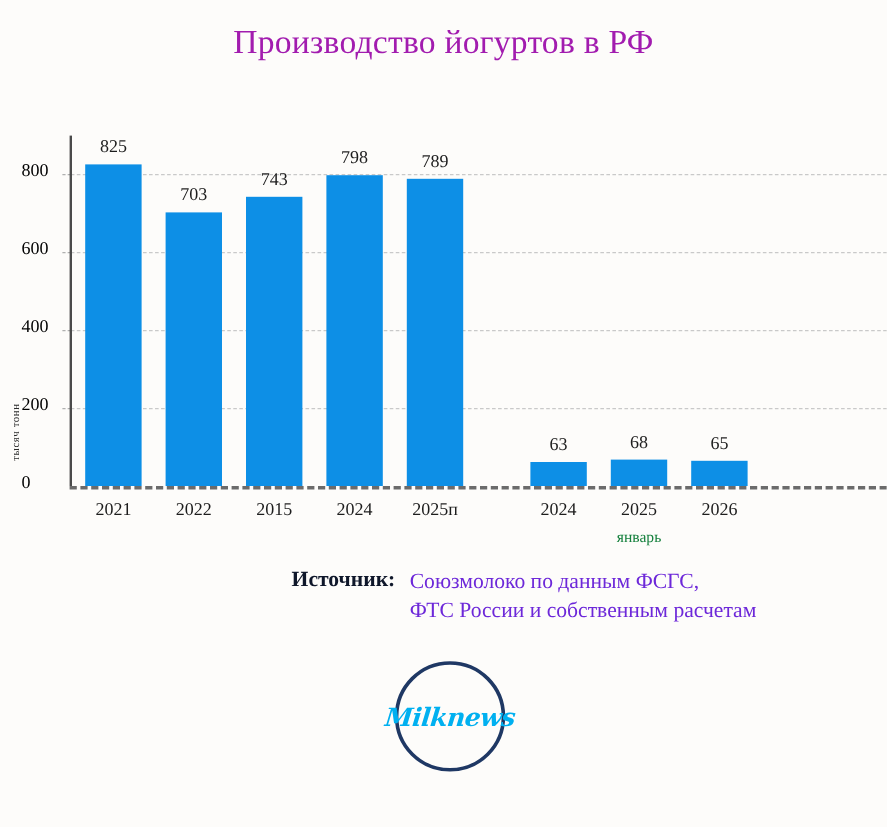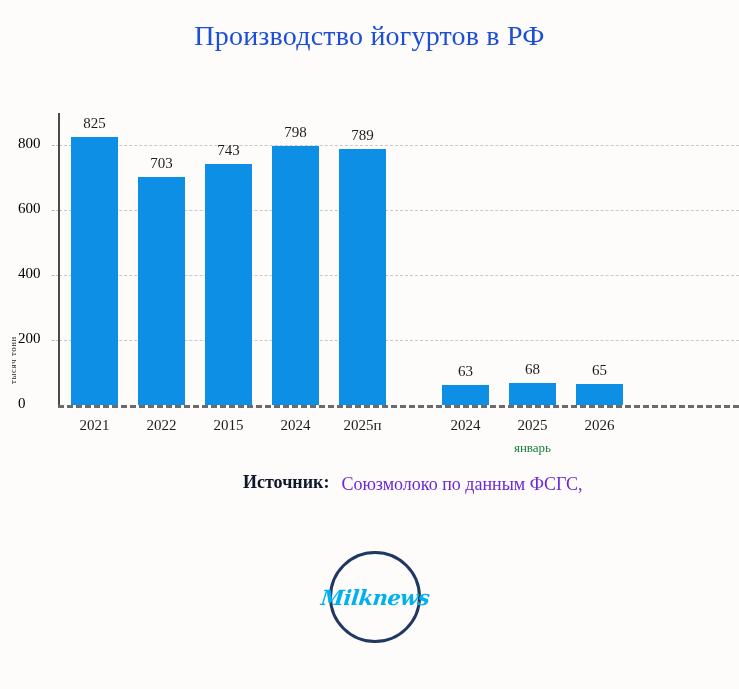--- a/index.html
+++ b/index.html
@@ -15,21 +15,21 @@
     position: relative;
   }
 
   
   #chart-title {
     position: absolute;
     top: 20px;
     left: 0;
     width: 739px;
     text-align: center;
-    color: #1d4ed8;
+    color: #a21caf;
     font-size: 28px;
     font-weight: 400;
     letter-spacing: 0.2px;
     font-family: "Liberation Serif", "DejaVu Serif", serif;
   }
 
   
   #plot {
     position: absolute;
     left: 0;
@@ -254,18 +254,19 @@
       <div class="bar-value" style="left: 569.5px; top: 266.911px;">65</div>
       <div class="x-label" style="left: 564.5px;">2026</div>
     </div>
 
 </div>
 
 <div id="source-block">
   <span id="source-label">Источник:</span>
   <span id="source-text">
     <span>Союзмолоко по данным ФСГС,</span><br>
+    <span>ФТС России и собственным расчетам</span>
   </span>
 </div>
 
 <div id="logo">
   <span id="logo-text">Milknews</span>
 </div>
 
 </body></html>

